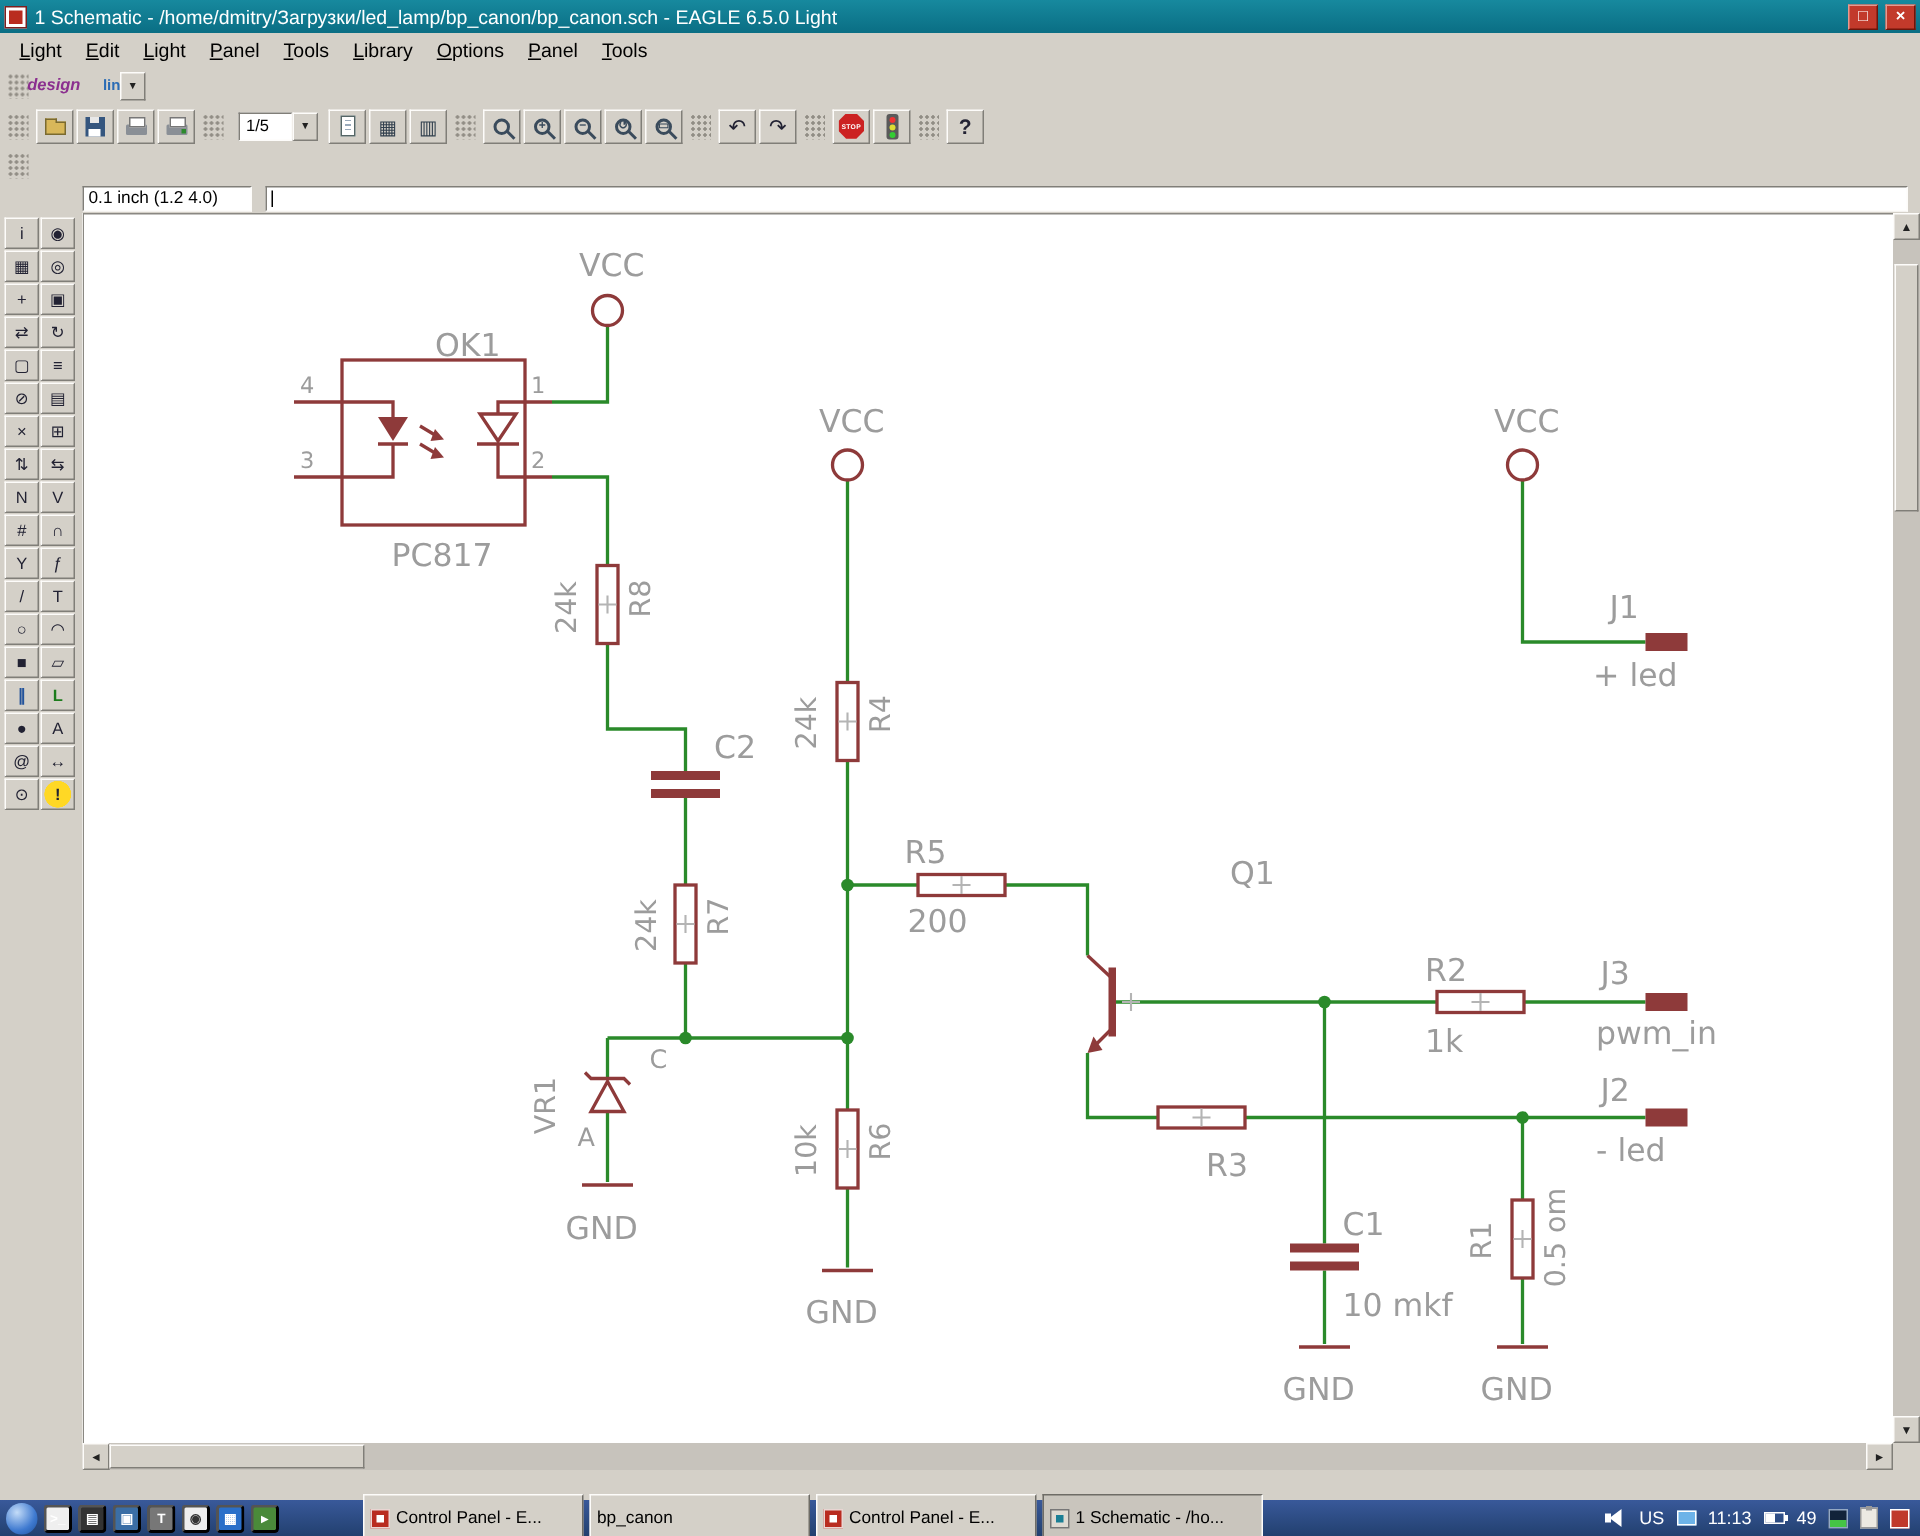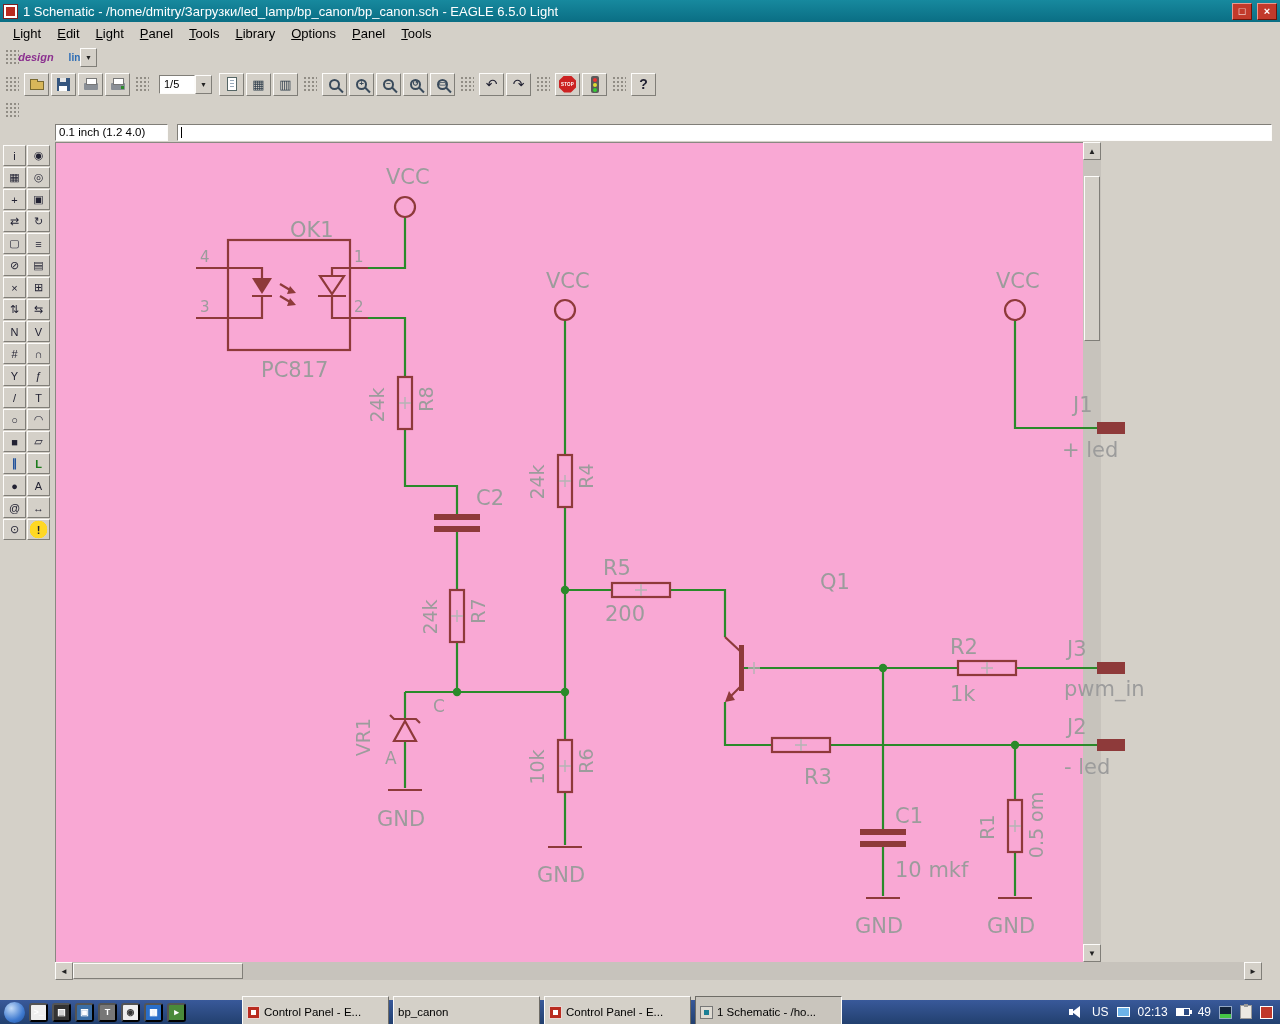--- a/index.html
+++ b/index.html
@@ -76,21 +76,21 @@
 
   
   .main{display:flex;height:820px}
   .palette{width:55px;padding:3px 0 0 3px;display:flex;flex-wrap:wrap;align-content:flex-start;gap:1px}
   .tool{width:23px;height:21px;background:#d4d0c8;border:1px solid;
         border-color:#fdfcfa #807e78 #807e78 #fdfcfa;display:flex;align-items:center;justify-content:center;
         font-size:11px;color:#223;padding:0}
   .tool.net{color:#1c7c1c;font-weight:bold}
   .tool.bus{color:#23539b;font-weight:bold}
   .tool.errors{background:radial-gradient(circle,#ffd825 62%,#d4d0c8 64%);font-weight:bold}
-  .canvas{position:relative;width:1028px;height:820px;background:#f9a8d4;
+  .canvas{position:relative;width:1207px;height:820px;background:#ffffff;
           box-shadow:inset 1px 1px 0 #8a8882}
   .canvas svg{position:absolute;inset:0}
 
   svg text{font-family:"DejaVu Sans",sans-serif;fill:#9c9c9c}
   .sym{stroke:#8e3a3a;stroke-width:2.2;fill:none}
   .symf{fill:#8e3a3a;stroke:none}
   .wire path{stroke:#2a8a2a;stroke-width:2.2;fill:none}
   .cross{stroke:#b4b4b4;stroke-width:1.4;fill:none}
   .lbl{font-size:21px}.pin{font-size:15px}.sm{font-size:17px}.rot{font-size:19px}
 
@@ -524,20 +524,20 @@
   </button>
   <button class="task-btn active">
     <span class="sch-ico"></span>
     <span class="tb-label">1 Schematic - /ho...</span>
   </button>
 
   <div class="tray">
     <span class="vol"></span>
     <span>US</span>
     <span class="disp"></span>
-    <span>02:13</span>
+    <span>11:13</span>
     <span class="bat"></span>
     <span>49</span>
     <span class="cpu"></span>
     <span class="clip"></span>
     <span class="trayapp"></span>
   </div>
 </div>
 
 </body></html>

